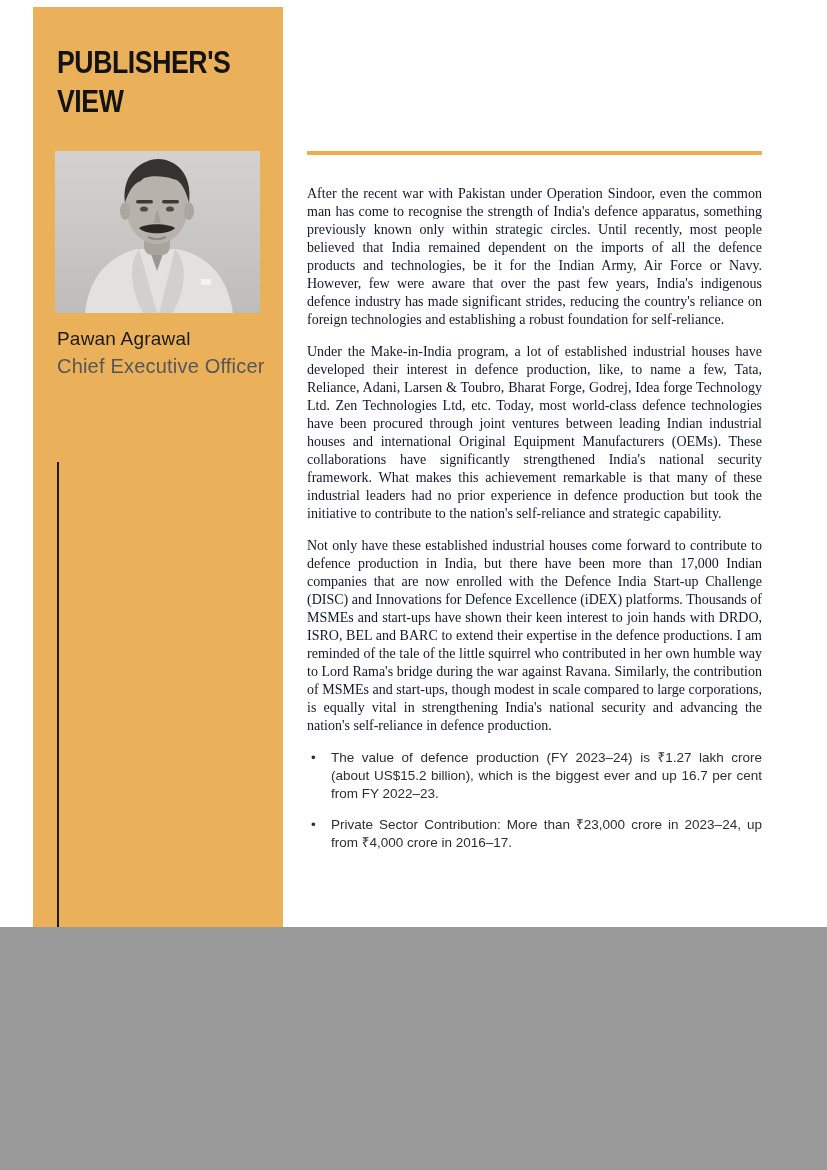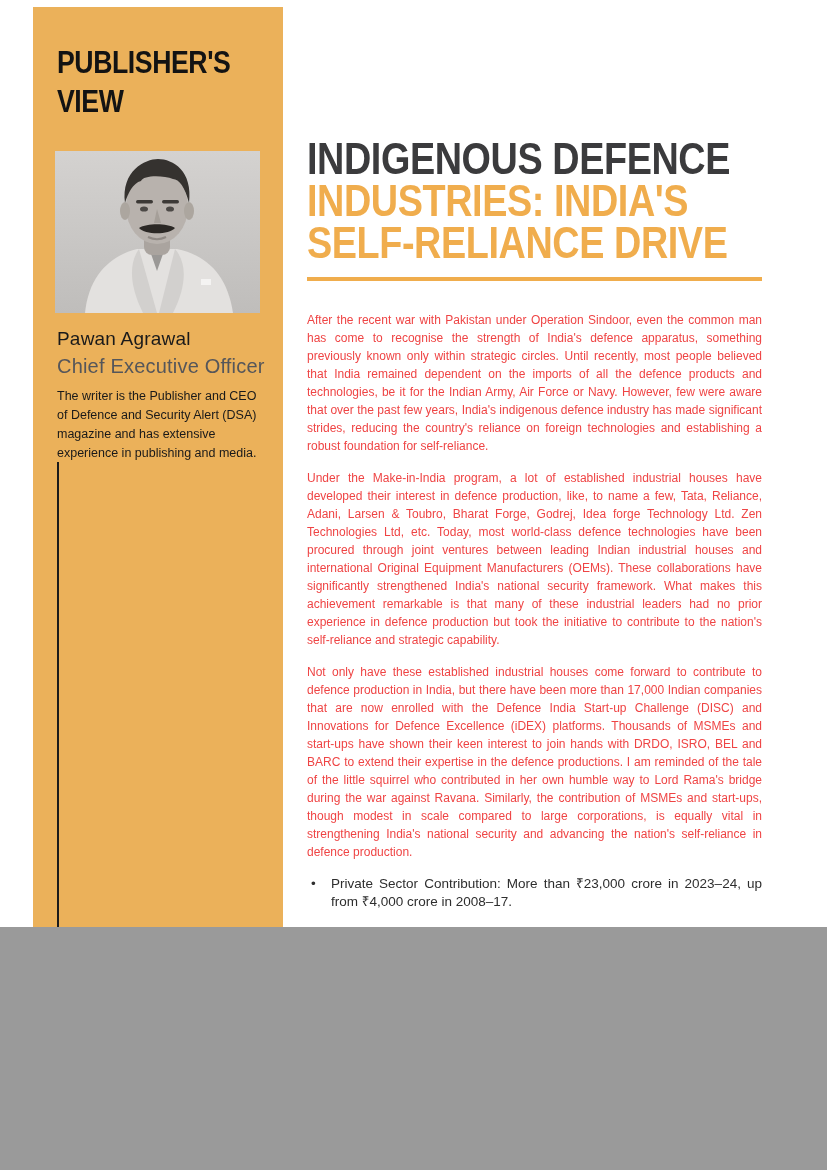--- a/index.html
+++ b/index.html
@@ -46,22 +46,23 @@
   .headline .hl {
     font-size:45px; font-weight:bold; line-height:42px; letter-spacing:-0.5px;
     transform:scaleX(0.84); transform-origin:left top;
   }
   .hl-dark { color:#3B3B3D; }
   .hl-orange { color:#F0AD4D; }
   .headline-rule { width:455px; height:4px; background:#F0AD4D; margin-top:13px; }
 
   .body-copy { margin-top:30px; }
   .body-copy p {
-    color:#ef4444; font-size:12px; line-height:18px; text-align:justify;
+    color:#0f172a; font-size:14px; line-height:18px; text-align:justify;
     margin-bottom:14px;
+    font-family:Liberation Serif, serif;
   }
   .body-copy p.intro { margin-bottom:12px; }
   ul.bullets { list-style:none; margin-top:4px; }
   ul.bullets li {
     position:relative; padding-left:24px; color:#2e2e2e; font-size:13.5px;
     line-height:18px; text-align:justify; margin-bottom:13px;
   }
   ul.bullets li::before {
     content:"\2022"; position:absolute; left:4px; top:0; color:#2e2e2e;
   }
@@ -129,51 +130,46 @@
         <path d="M84,77 C92,72 112,72 120,77 C114,84 90,84 84,77 Z" fill="#2b2825"></path>
 
         <path d="M93,86 C99,89 105,89 111,86" stroke="#8f8984" stroke-width="2" fill="none"></path>
 
         <rect x="146" y="128" width="10" height="6" fill="#f4f3f2"></rect>
       </svg>
     </div>
 
     <div class="author-name">Pawan Agrawal</div>
     <div class="author-title">Chief Executive Officer</div>
-    <div class="author-bio">The writer is the Publisher and CEO of Defence and Security Alert (DSA) magazine and has extensive experience in publishing and media.</div>
 
     <div class="vline"></div>
 
     <div class="signature">
       <svg width="125" height="95" viewBox="0 0 125 95">
         <g fill="none" stroke="#3a3a3a" stroke-width="2.2" stroke-linecap="round">
           <path d="M66,14 C74,6 82,8 79,18 C74,34 48,64 30,82 C24,88 18,90 20,82 C23,70 36,56 46,50"></path>
           <path d="M40,52 C46,40 56,36 58,43 C60,50 50,56 46,51"></path>
           <path d="M58,44 C63,37 70,36 70,43 C70,48 64,52 62,48"></path>
           <path d="M70,43 C76,35 84,35 83,42"></path>
           <path d="M34,66 C58,58 92,46 112,40"></path>
         </g>
       </svg>
     </div>
   </div>
 
   <div class="main">
-    <div class="headline">
-      <div class="hl hl-dark">INDIGENOUS DEFENCE</div>
-      <div class="hl hl-orange">INDUSTRIES: INDIA'S</div>
-      <div class="hl hl-orange">SELF-RELIANCE DRIVE</div>
-    </div>
     <div class="headline-rule"></div>
 
     <div class="body-copy">
       <p>After the recent war with Pakistan under Operation Sindoor, even the common man has come to recognise the strength of India's defence apparatus, something previously known only within strategic circles. Until recently, most people believed that India remained dependent on the imports of all the defence products and technologies, be it for the Indian Army, Air Force or Navy. However, few were aware that over the past few years, India's indigenous defence industry has made significant strides, reducing the country's reliance on foreign technologies and establishing a robust foundation for self-reliance.</p>
       <p>Under the Make-in-India program, a lot of established industrial houses have developed their interest in defence production, like, to name a few, Tata, Reliance, Adani, Larsen &amp; Toubro, Bharat Forge, Godrej, Idea forge Technology Ltd. Zen Technologies Ltd, etc. Today, most world-class defence technologies have been procured through joint ventures between leading Indian industrial houses and international Original Equipment Manufacturers (OEMs). These collaborations have significantly strengthened India's national security framework. What makes this achievement remarkable is that many of these industrial leaders had no prior experience in defence production but took the initiative to contribute to the nation's self-reliance and strategic capability.</p>
       <p>Not only have these established industrial houses come forward to contribute to defence production in India, but there have been more than 17,000 Indian companies that are now enrolled with the Defence India Start-up Challenge (DISC) and Innovations for Defence Excellence (iDEX) platforms. Thousands of MSMEs and start-ups have shown their keen interest to join hands with DRDO, ISRO, BEL and BARC to extend their expertise in the defence productions. I am reminded of the tale of the little squirrel who contributed in her own humble way to Lord Rama's bridge during the war against Ravana. Similarly, the contribution of MSMEs and start-ups, though modest in scale compared to large corporations, is equally vital in strengthening India's national security and advancing the nation's self-reliance in defence production.</p>
       <ul class="bullets">
-        <li>Private Sector Contribution: More than ₹23,000 crore in 2023–24, up from ₹4,000 crore in 2008–17.</li>
+        <li>The value of defence production (FY 2023–24) is ₹1.27 lakh crore (about US$15.2 billion), which is the biggest ever and up 16.7 per cent from FY 2022–23.</li>
+        <li>Private Sector Contribution: More than ₹23,000 crore in 2023–24, up from ₹4,000 crore in 2016–17.</li>
       </ul>
     </div>
   </div>
 
   <div class="footer-band"></div>
   <div class="footer-lower"></div>
   <div class="footer-curl"></div>
   <div class="footer-content">
     <span class="page-number">88</span>
     <span class="dsa-logo"><span class="dsa-d">D</span><span class="dsa-s">S</span><span class="dsa-a">A</span></span>

